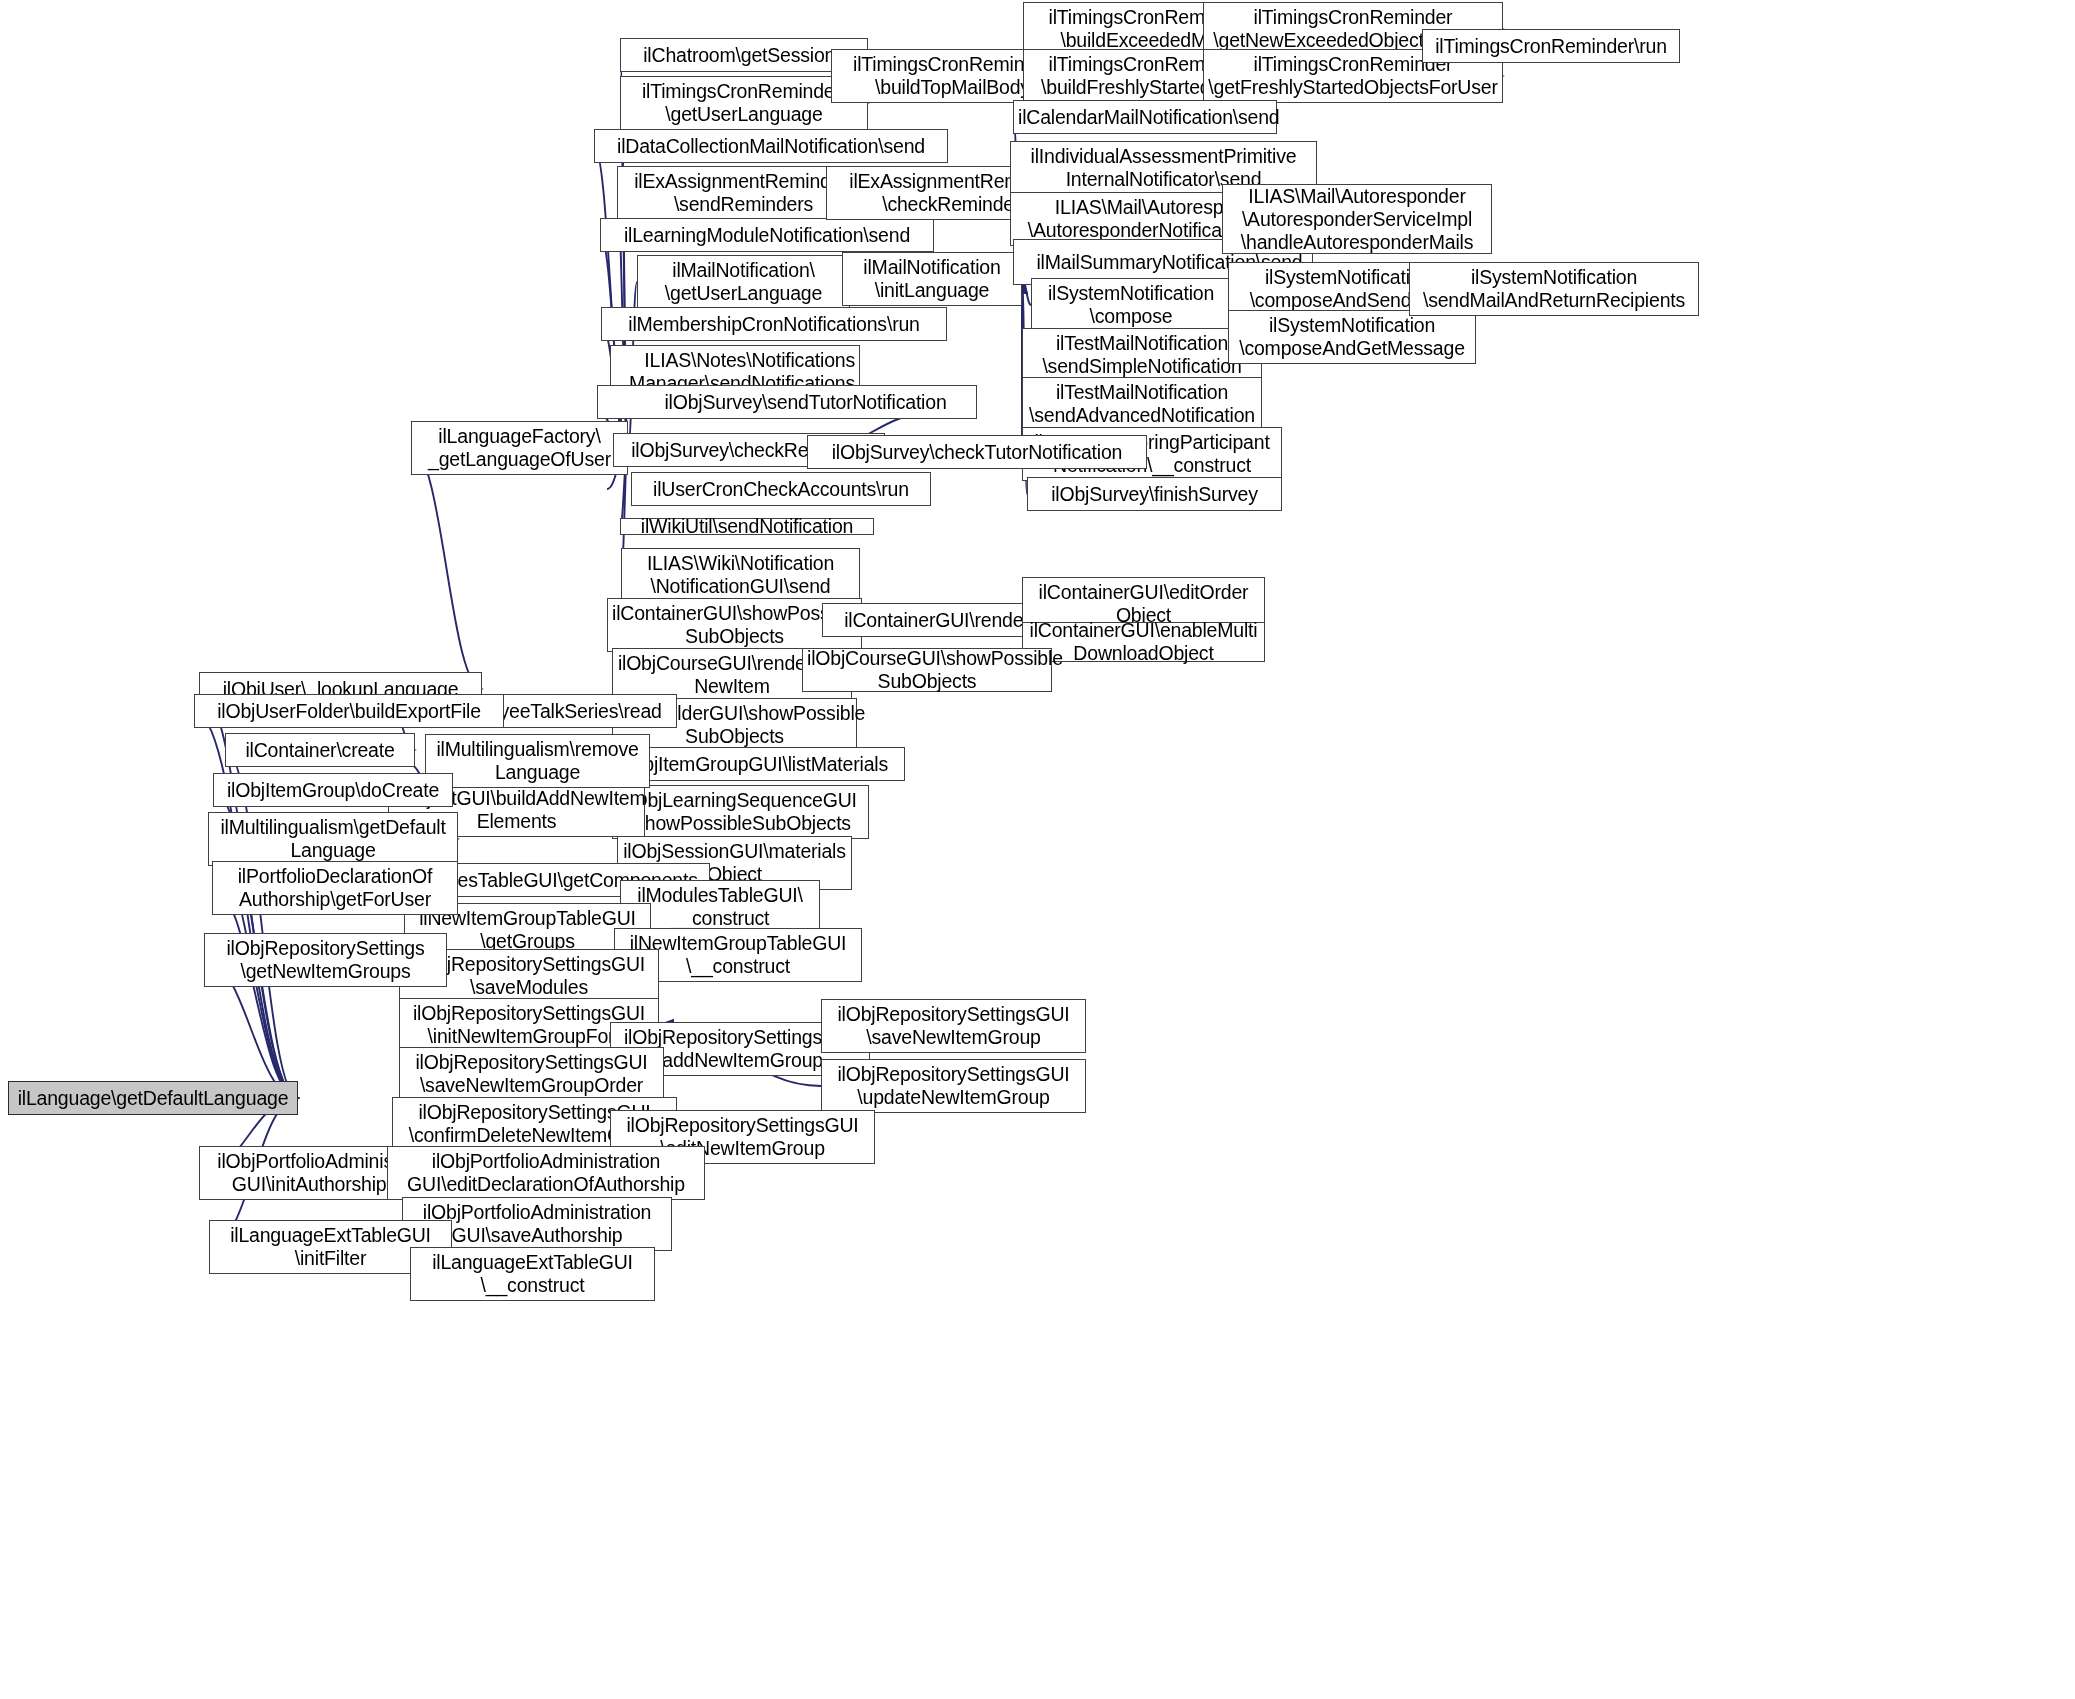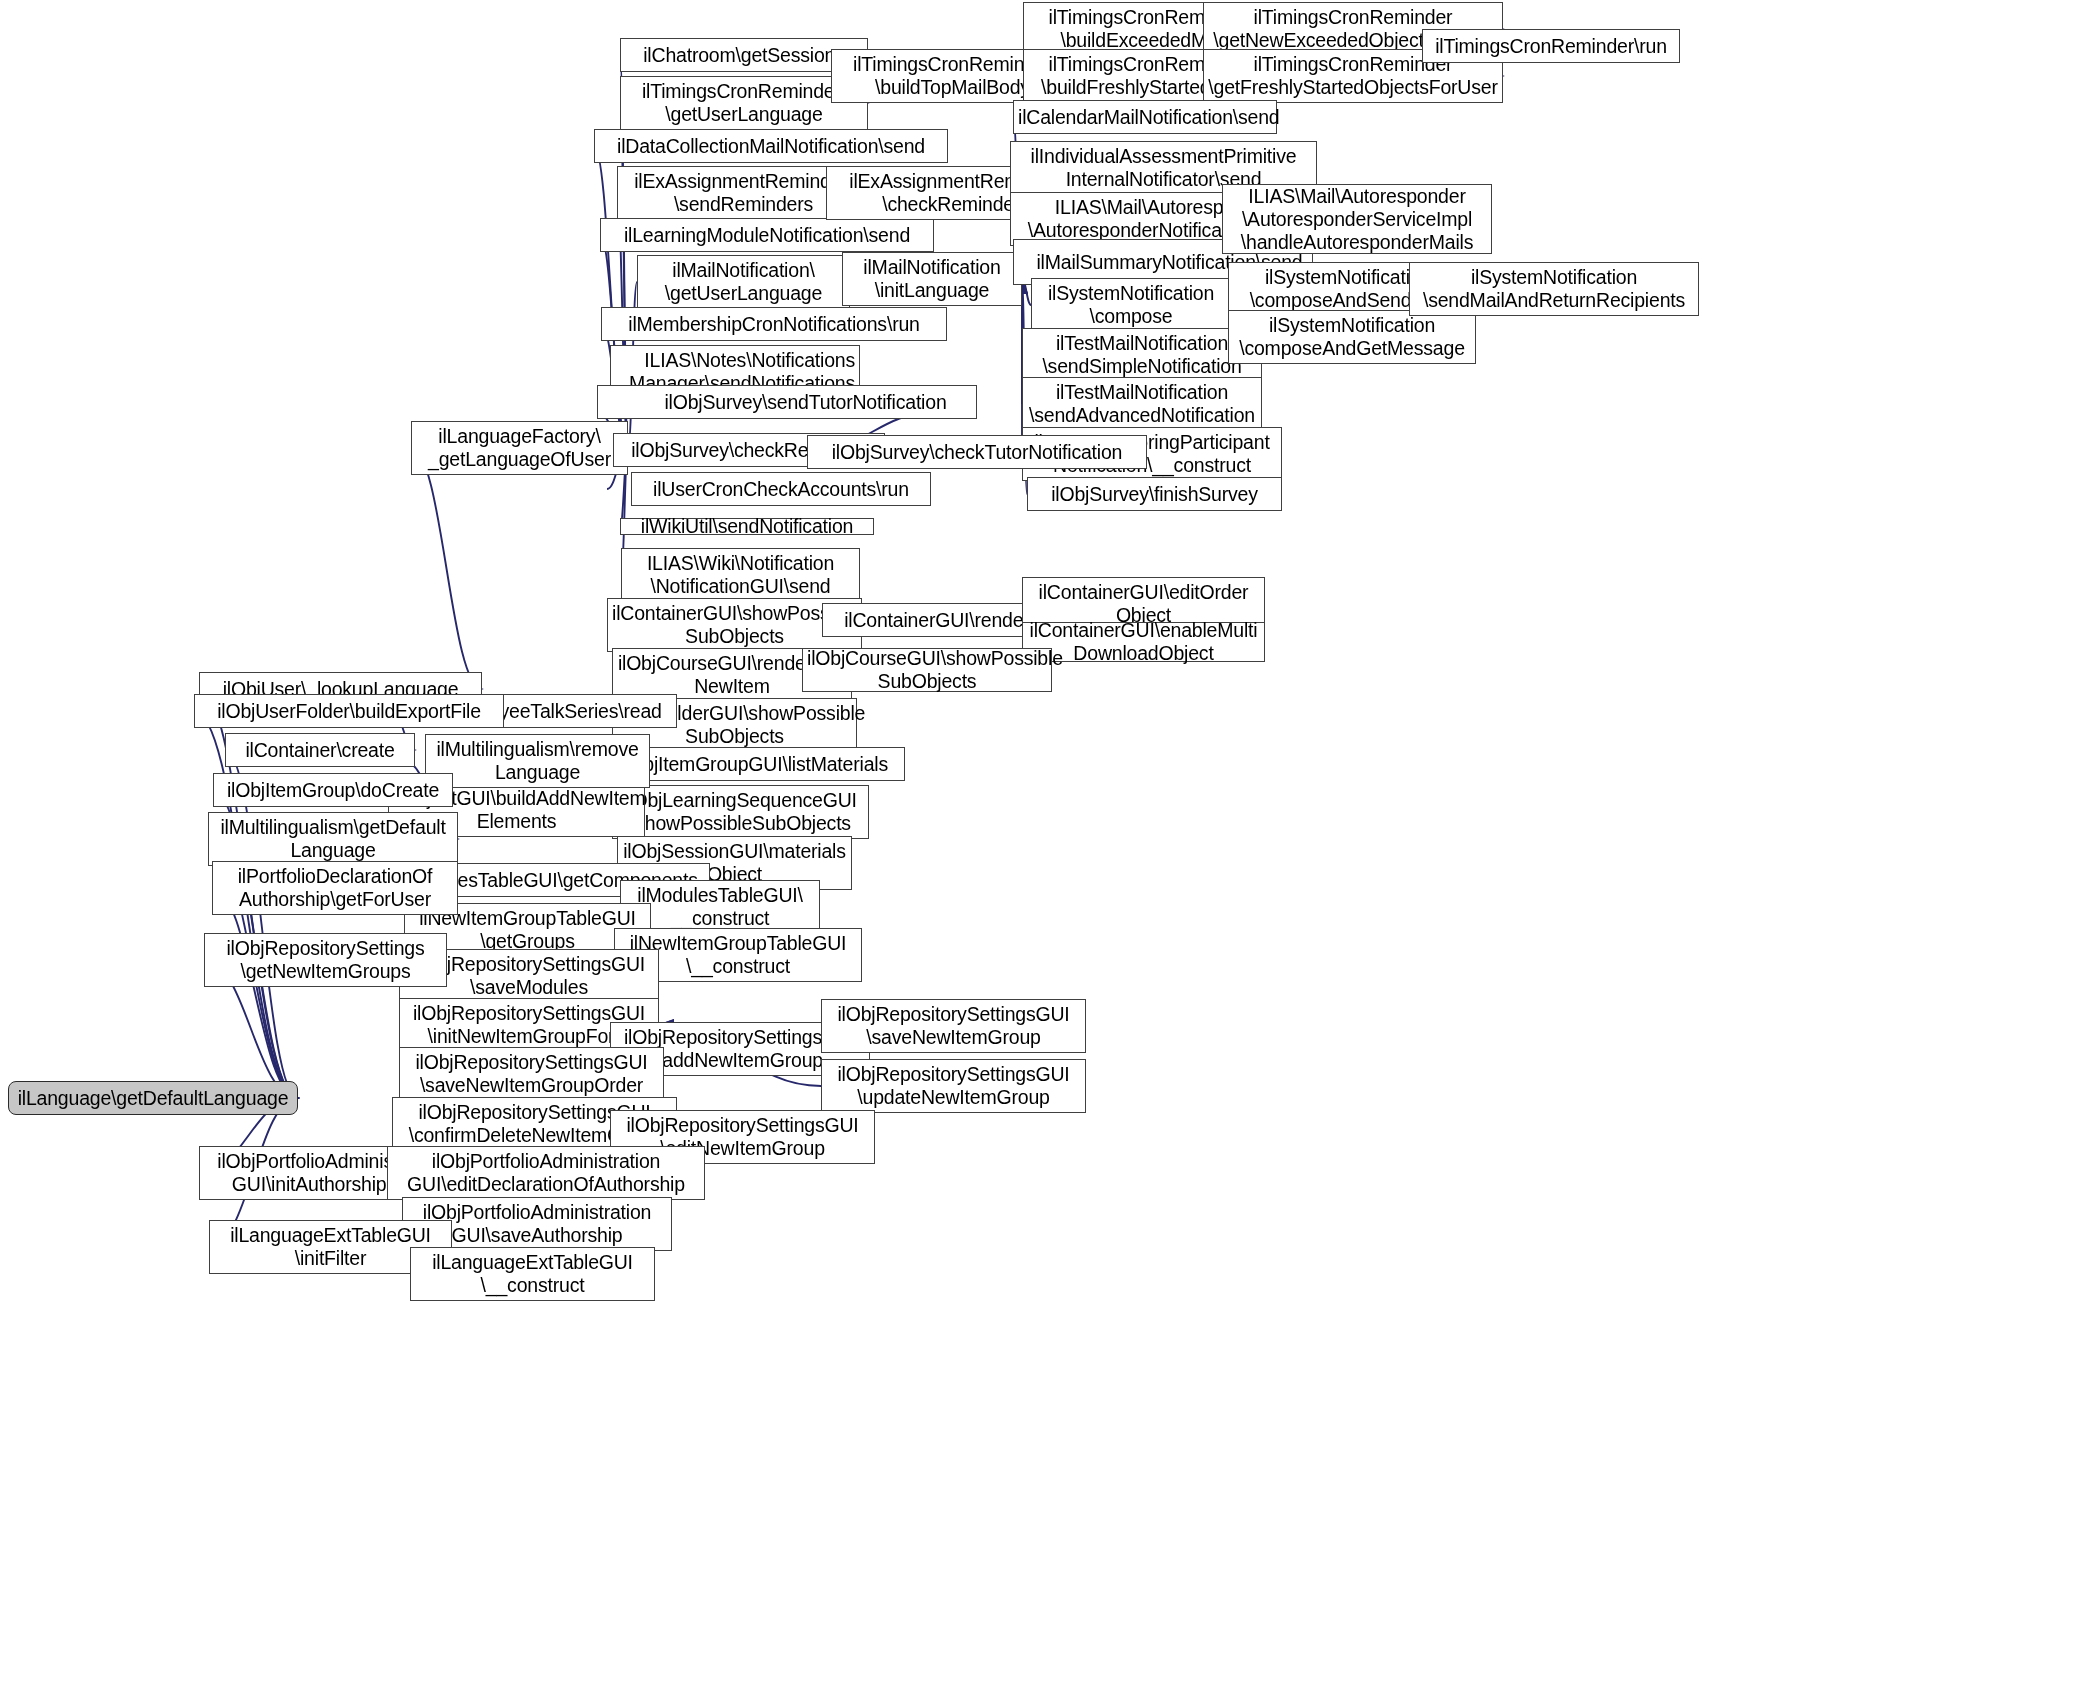--- a/index.html
+++ b/index.html
@@ -21,21 +21,21 @@
     font-size:19.5px;
     line-height:1.18;
     display:flex;
     align-items:center;
     justify-content:center;
     text-align:center;
     padding:1px 4px;
     white-space:pre-line;
     letter-spacing:-0.2px;
   }
-  .node.focus{ background:#c6c6c6; border-color:#2b2b2b;border-radius:8px; }
+  .node.focus{ background:#c6c6c6; border-color:#2b2b2b; }
   .node span{display:block;width:100%;}
 </style>
 </head>
 <body>
 
 <div id="canvas">
   <svg id="edges">
     <defs>
       <marker id="ah" markerWidth="9" markerHeight="9" refX="8" refY="3.2" orient="auto" markerUnits="strokeWidth">
         <path d="M0,0 L9,3.2 L0,6.4 z" fill="#27286b"></path>

